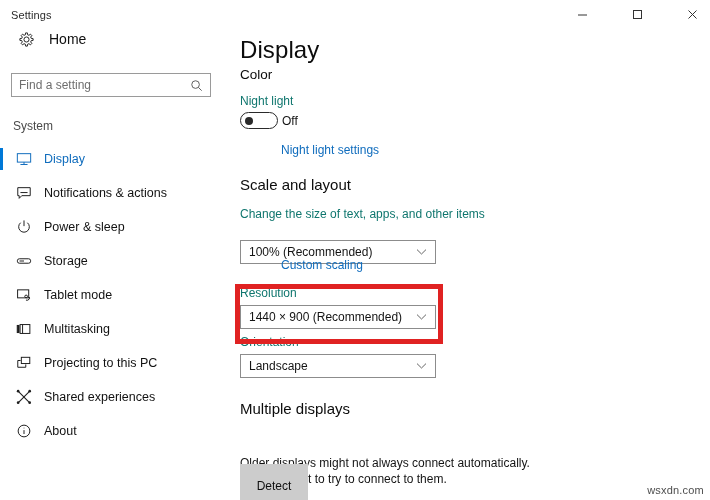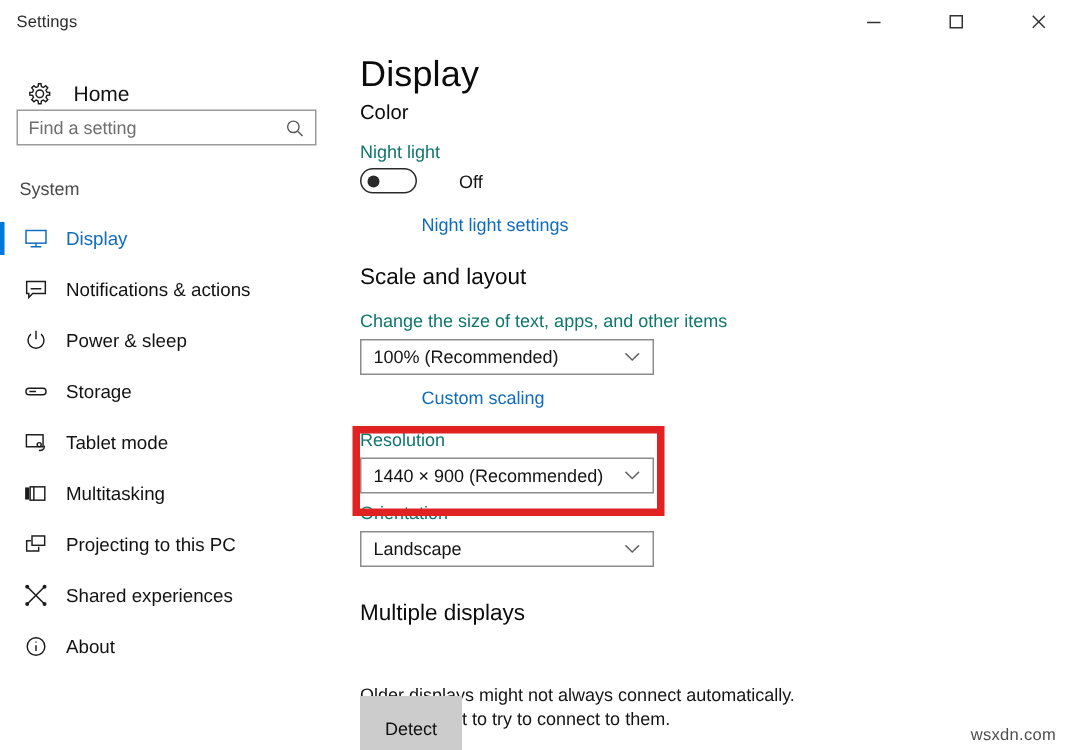--- a/index.html
+++ b/index.html
@@ -44,24 +44,24 @@
 
   
   #sidebar {
     position: absolute;
     left: 0; top: 29px;
     width: 229px; height: 471px;
     background: #ffffff;
   }
   .home-row {
     position: absolute;
-    left: 0; top: 18px;
+    left: 0; top: 2px;
     width: 229px; height: 30px;
     display: flex;
-    align-items: center;
+    align-items: flex-start;
   }
   .home-row .ico {
     width: 30px;
     margin-left: 11px;
     display: flex;
     align-items: center;
     justify-content: center;
     color: #1a1a1a;
   }
   .home-row .lbl {
@@ -203,21 +203,21 @@
   }
   .toggle .knob {
     width: 8px; height: 8px;
     border-radius: 50%;
     background: #2a2a2a;
     margin-left: 4px;
   }
   #night-toggle-row .state {
     font-size: 12px;
     color: #141414;
-    margin-left: 28px;
+    margin-left: 4px;
   }
 
   
   .combo {
     left: 11px;
     width: 196px; height: 24px;
     border: 1px solid #8c8c8c;
     background: #ffffff;
     box-sizing: border-box;
     display: flex;
@@ -458,21 +458,21 @@
       <div class="knob"></div>
     </div>
     <span class="state">Off</span>
   </div>
 
   <div class="abs link" style="top:114px">Night light settings</div>
 
   <div class="abs sec-title" style="top:147px">Scale and layout</div>
   <div class="abs field-label" style="top:178px">Change the size of text, apps, and other items</div>
 
-  <div class="abs combo" style="top:197px">
+  <div class="abs combo" style="top:211px">
     <span class="val">100% (Recommended)</span>
     <span class="chev">
       <svg width="11" height="8" viewBox="0 0 11 8">
           <polyline points="1,1.6 5.5,6 10,1.6" fill="none" stroke="#666" stroke-width="1"></polyline>
         </svg>
     </span>
   </div>
 
   <div class="abs link" style="top:229px">Custom scaling</div>
 

